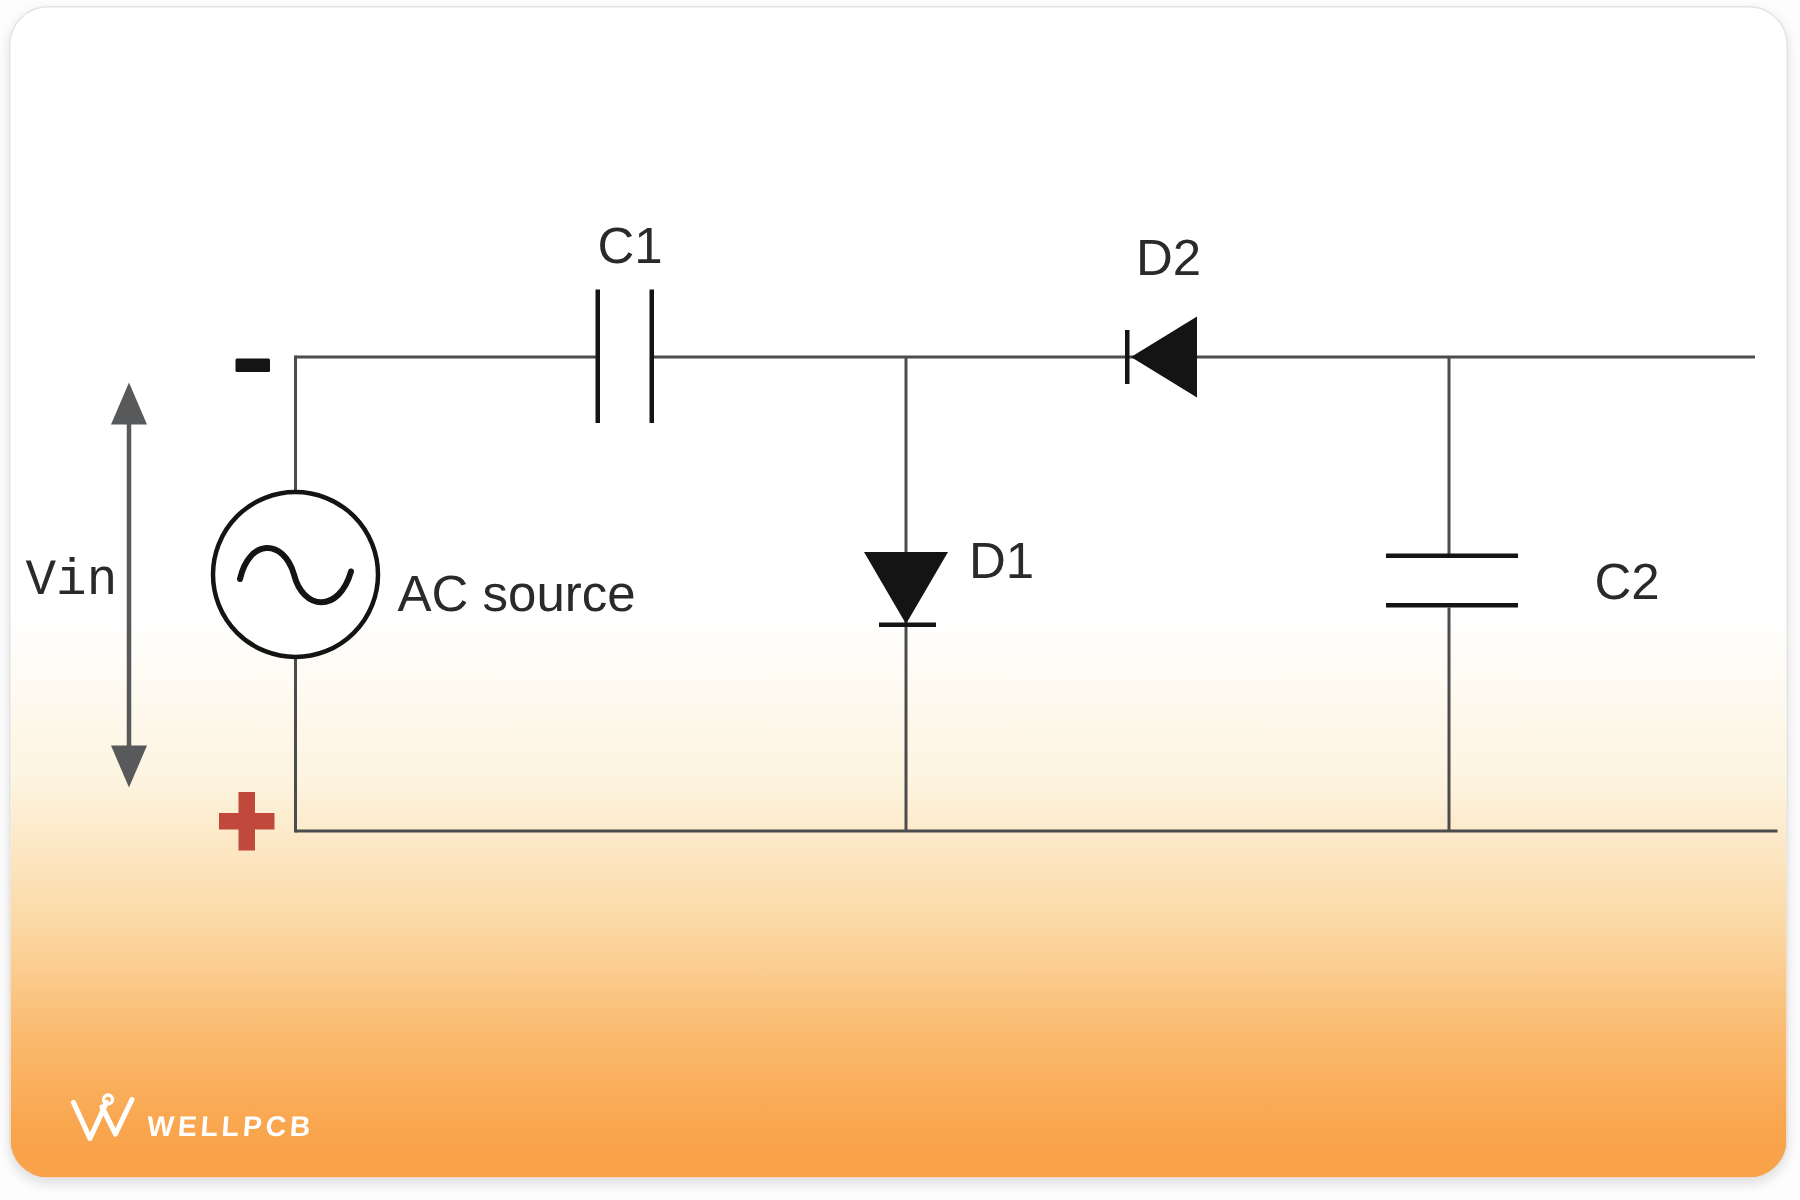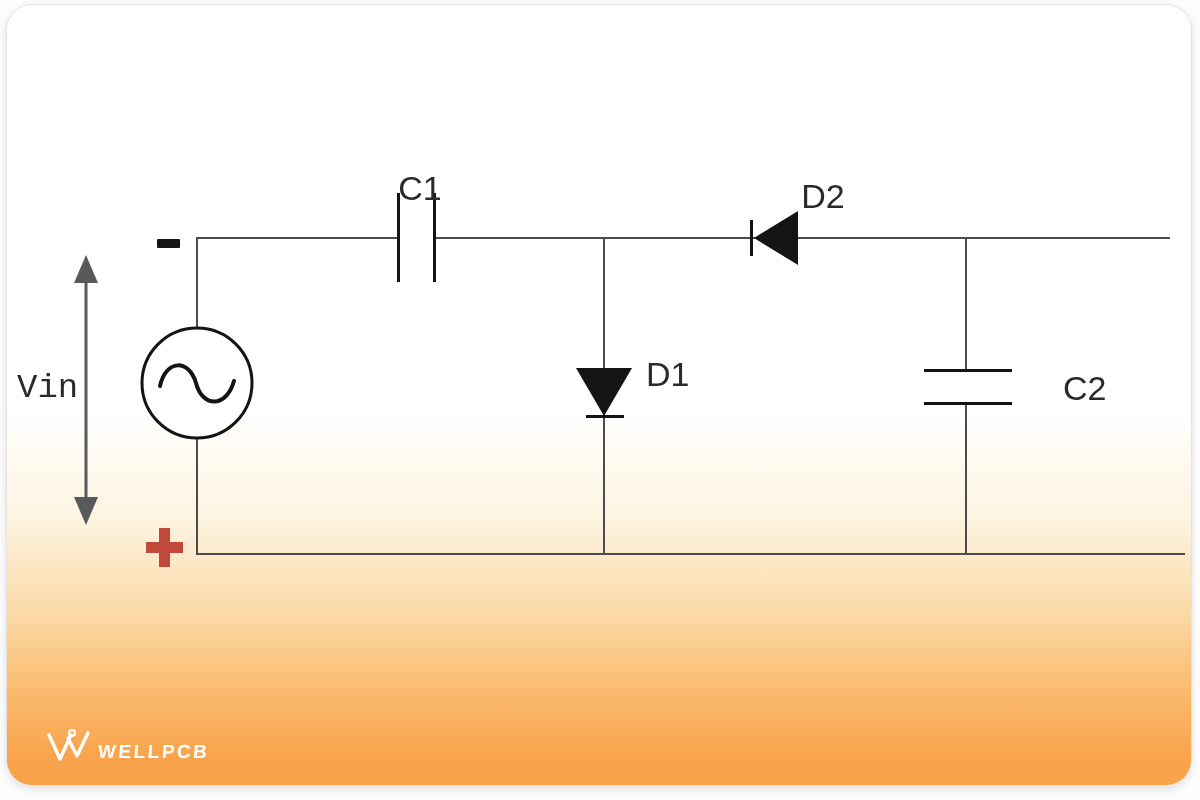--- a/index.html
+++ b/index.html
@@ -50,21 +50,21 @@
   .d2-bar { position: absolute; left: 743px; top: 215px; width: 3px; height: 36px; background: #141414; }
 
   
   .lbl {
     position: absolute;
     font-size: 34px;
     color: #2a2a2a;
     line-height: 1;
     white-space: nowrap;
   }
-  .lbl-center { transform: translateX(-50%); margin-top: 24px; }
+  .lbl-center { transform: translateX(-50%); }
 
   
   .minus-mark { position: absolute; left: 150px; top: 234px; width: 23px; height: 9px; background: #141414; border-radius: 1px; }
   .plus-mark { position: absolute; left: 139px; top: 523px; width: 37px; height: 39px; }
   .plus-mark .ph { position: absolute; left: 0; top: 14px; width: 37px; height: 11px; background: #c0493c; }
   .plus-mark .pv { position: absolute; left: 13px; top: 0; width: 11px; height: 39px; background: #c0493c; }
 
   
   .logo-text {
     position: absolute; left: 91px; top: 736px;
@@ -90,34 +90,35 @@
 
   <div class="wire-v" style="left:958px; top:233px; height:132px;"></div>
   <div class="wire-v" style="left:958px; top:400px; height:149px;"></div>
 
   <div class="plate-v" style="left:390px; top:188px; height:89px;"></div>
   <div class="plate-v" style="left:426px; top:188px; height:89px;"></div>
   <div class="lbl lbl-center" style="left:413px; top:142px;">C1</div>
 
   <div class="d2-bar"></div>
   <div class="d2-triangle" aria-label="D2"></div>
-  <div class="lbl lbl-center" style="left:816px; top:150px;">D2</div>
+  <div class="lbl lbl-center" style="left:772px; top:150px;">D2</div>
 
   <div class="d1-triangle" aria-label="D1"></div>
   <div class="d1-bar"></div>
   <div class="lbl" style="left:639px; top:352px;">D1</div>
 
   <div class="plate-h" style="left:917px; top:364px; width:88px;"></div>
   <div class="plate-h" style="left:917px; top:397px; width:88px;"></div>
   <div class="lbl" style="left:1056px; top:366px;">C2</div>
 
   <svg class="abs" style="left:132px; top:320px;" width="116" height="116" viewBox="0 0 116 116">
     <circle cx="58" cy="58" r="55" fill="#ffffff" stroke="#141414" stroke-width="3"></circle>
     <path d="M 21 61 C 27 34, 50 34, 57 58 C 63 82, 87 84, 95 56" fill="none" stroke="#141414" stroke-width="4" stroke-linecap="round"></path>
   </svg>
+  <div class="lbl" style="left:258px; top:374px;">AC source</div>
 
   <div class="minus-mark" aria-label="-"></div>
   <div class="plus-mark" aria-label="+">
     <div class="ph"></div>
     <div class="pv"></div>
   </div>
 
   <svg class="abs" style="left:62px; top:248px;" width="34" height="274" viewBox="0 0 34 274" aria-label="Vin">
     <line x1="17" y1="22" x2="17" y2="252" stroke="#58595b" stroke-width="3"></line>
     <polygon points="17,2 5,30 29,30" fill="#58595b"></polygon>

